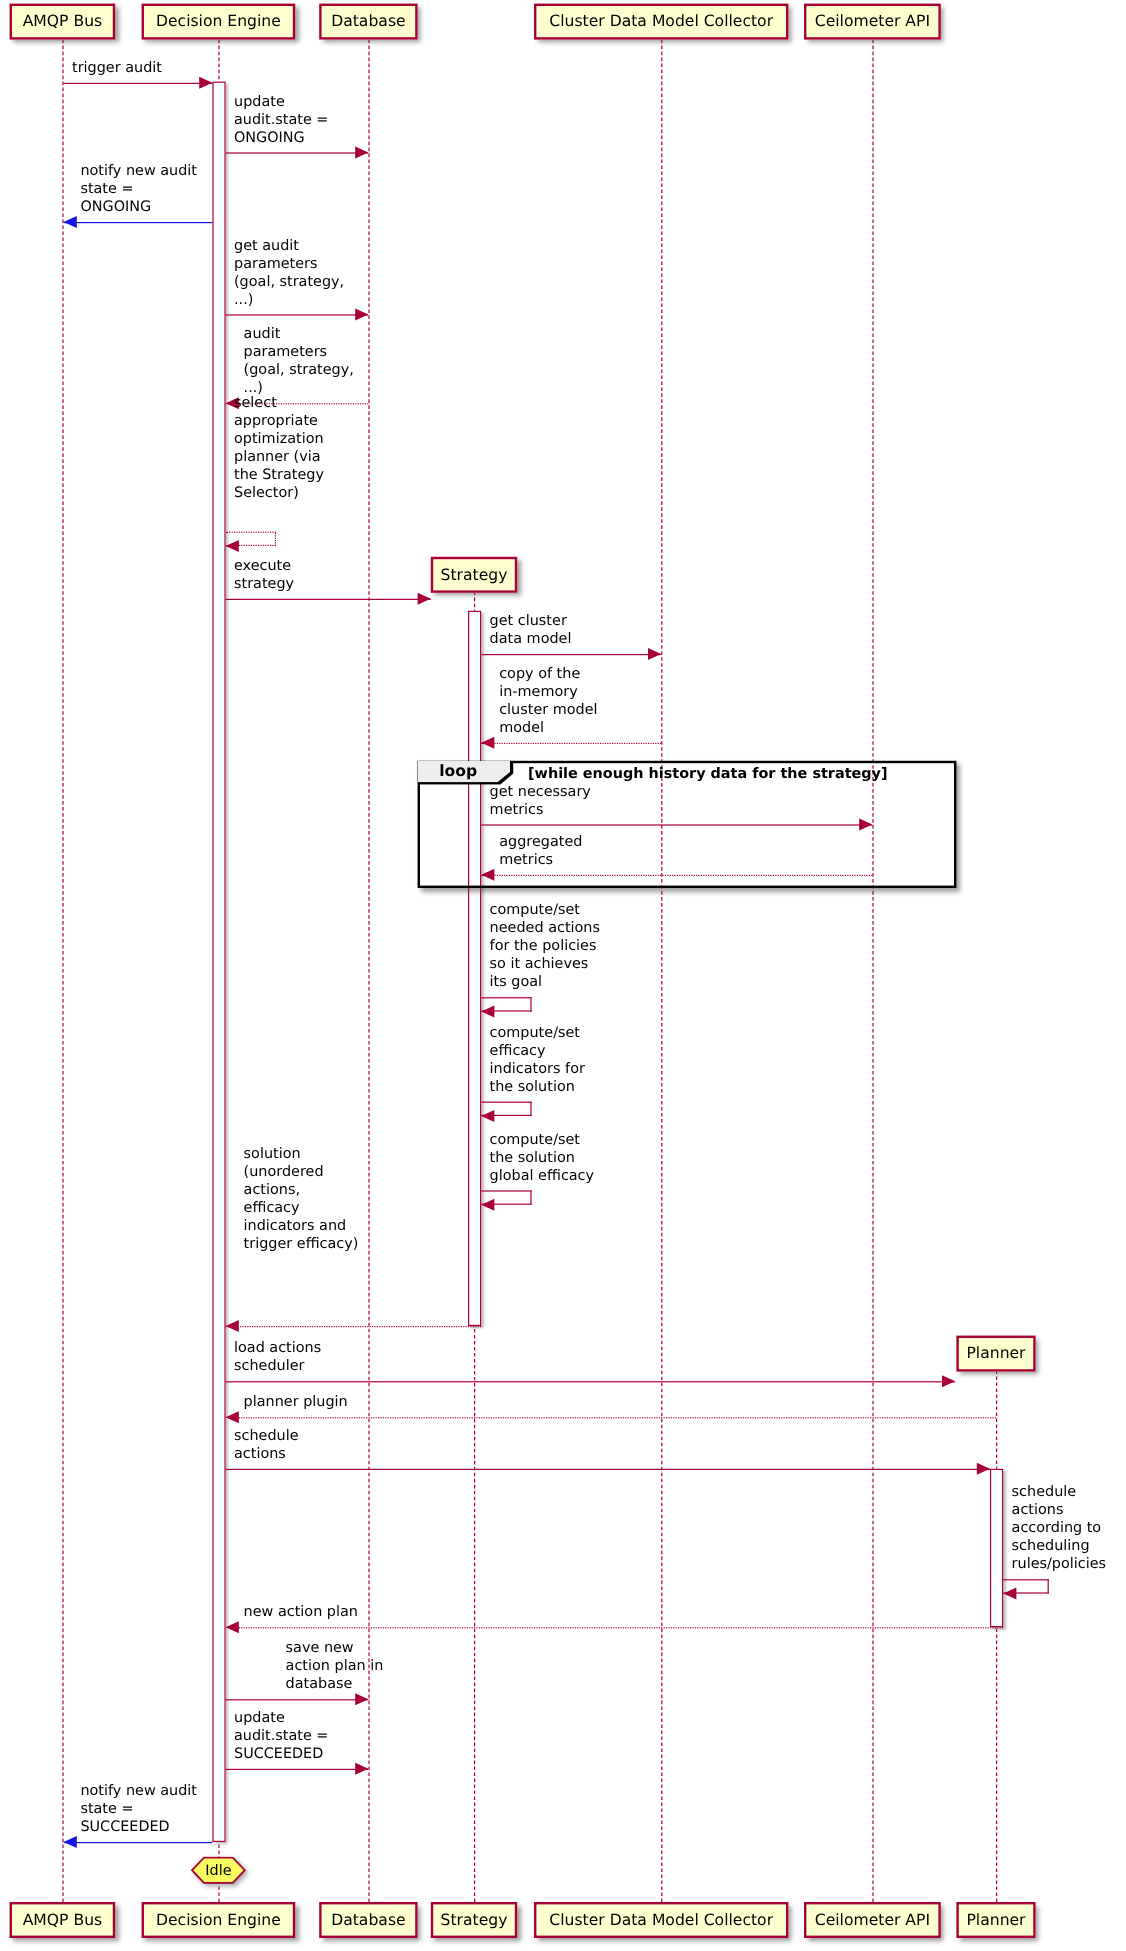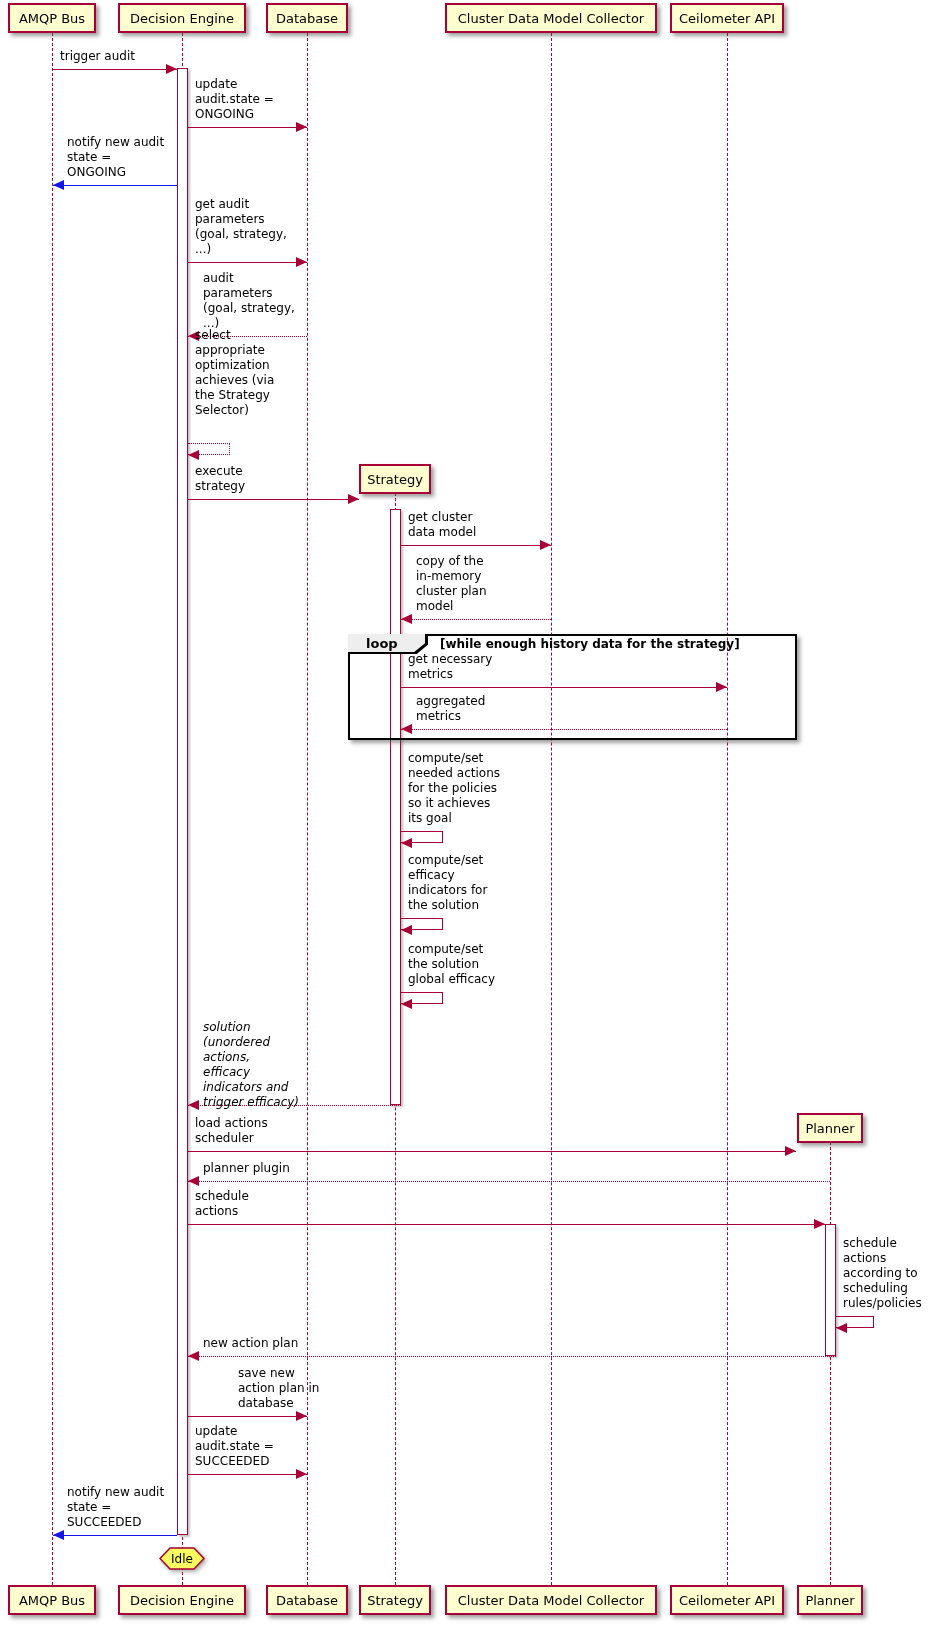--- a/index.html
+++ b/index.html
@@ -90,42 +90,42 @@
       <div>parameters</div>
       <div>(goal, strategy,</div>
       <div>...)</div>
     </div>
     <div class="selfrect" style="left: 188px; top: 443px; width: 42px; height: 12px; border-top: 1px dotted rgb(168, 0, 54); border-right: 1px dotted rgb(168, 0, 54); border-bottom: 1px dotted rgb(168, 0, 54);"></div>
     <div class="arrowhead" style="top: 450px; border-top: 5px solid transparent; border-bottom: 5px solid transparent; left: 188px; border-right: 11px solid rgb(168, 0, 54);"></div>
     <div class="msglabel" style="left: 195px; top: 328px;">
       <div>select</div>
       <div>appropriate</div>
       <div>optimization</div>
-      <div>achieves (via</div>
+      <div>planner (via</div>
       <div>the Strategy</div>
       <div>Selector)</div>
     </div>
     <div class="msgline" style="left: 188px; top: 499px; width: 171px; border-top: 1px solid rgb(168, 0, 54);"></div>
     <div class="arrowhead" style="top: 494px; border-top: 5px solid transparent; border-bottom: 5px solid transparent; left: 348px; border-left: 11px solid rgb(168, 0, 54);"></div>
     <div class="msglabel" style="left: 195px; top: 464px;">
       <div>execute</div>
       <div>strategy</div>
     </div>
     <div class="msgline" style="left: 401px; top: 545px; width: 150px; border-top: 1px solid rgb(168, 0, 54);"></div>
     <div class="arrowhead" style="top: 540px; border-top: 5px solid transparent; border-bottom: 5px solid transparent; left: 540px; border-left: 11px solid rgb(168, 0, 54);"></div>
     <div class="msglabel" style="left: 408px; top: 510px;">
       <div>get cluster</div>
       <div>data model</div>
     </div>
     <div class="msgline" style="left: 401px; top: 619px; width: 150px; border-top: 1px dotted rgb(168, 0, 54);"></div>
     <div class="arrowhead" style="top: 614px; border-top: 5px solid transparent; border-bottom: 5px solid transparent; left: 401px; border-right: 11px solid rgb(168, 0, 54);"></div>
     <div class="msglabel" style="left: 416px; top: 554px;">
       <div>copy of the</div>
       <div>in-memory</div>
-      <div>cluster plan</div>
+      <div>cluster model</div>
       <div>model</div>
     </div>
     <div class="msgline" style="left: 401px; top: 687px; width: 326px; border-top: 1px solid rgb(168, 0, 54);"></div>
     <div class="arrowhead" style="top: 682px; border-top: 5px solid transparent; border-bottom: 5px solid transparent; left: 716px; border-left: 11px solid rgb(168, 0, 54);"></div>
     <div class="msglabel" style="left: 408px; top: 652px;">
       <div>get necessary</div>
       <div>metrics</div>
     </div>
     <div class="msgline" style="left: 401px; top: 729px; width: 326px; border-top: 1px dotted rgb(168, 0, 54);"></div>
     <div class="arrowhead" style="top: 724px; border-top: 5px solid transparent; border-bottom: 5px solid transparent; left: 401px; border-right: 11px solid rgb(168, 0, 54);"></div>
@@ -152,21 +152,21 @@
     </div>
     <div class="selfrect" style="left: 401px; top: 992px; width: 42px; height: 12px; border-top: 1px solid rgb(168, 0, 54); border-right: 1px solid rgb(168, 0, 54); border-bottom: 1px solid rgb(168, 0, 54);"></div>
     <div class="arrowhead" style="top: 999px; border-top: 5px solid transparent; border-bottom: 5px solid transparent; left: 401px; border-right: 11px solid rgb(168, 0, 54);"></div>
     <div class="msglabel" style="left: 408px; top: 942px;">
       <div>compute/set</div>
       <div>the solution</div>
       <div>global efficacy</div>
     </div>
     <div class="msgline" style="left: 188px; top: 1105px; width: 213px; border-top: 1px dotted rgb(168, 0, 54);"></div>
     <div class="arrowhead" style="top: 1100px; border-top: 5px solid transparent; border-bottom: 5px solid transparent; left: 188px; border-right: 11px solid rgb(168, 0, 54);"></div>
-    <div class="msglabel" style="left: 203px; top: 1020px; font-style: italic;">
+    <div class="msglabel" style="left: 203px; top: 954px;">
       <div>solution</div>
       <div>(unordered</div>
       <div>actions,</div>
       <div>efficacy</div>
       <div>indicators and</div>
       <div>trigger efficacy)</div>
     </div>
     <div class="msgline" style="left: 188px; top: 1151px; width: 608px; border-top: 1px solid rgb(168, 0, 54);"></div>
     <div class="arrowhead" style="top: 1146px; border-top: 5px solid transparent; border-bottom: 5px solid transparent; left: 785px; border-left: 11px solid rgb(168, 0, 54);"></div>
     <div class="msglabel" style="left: 195px; top: 1116px;">

